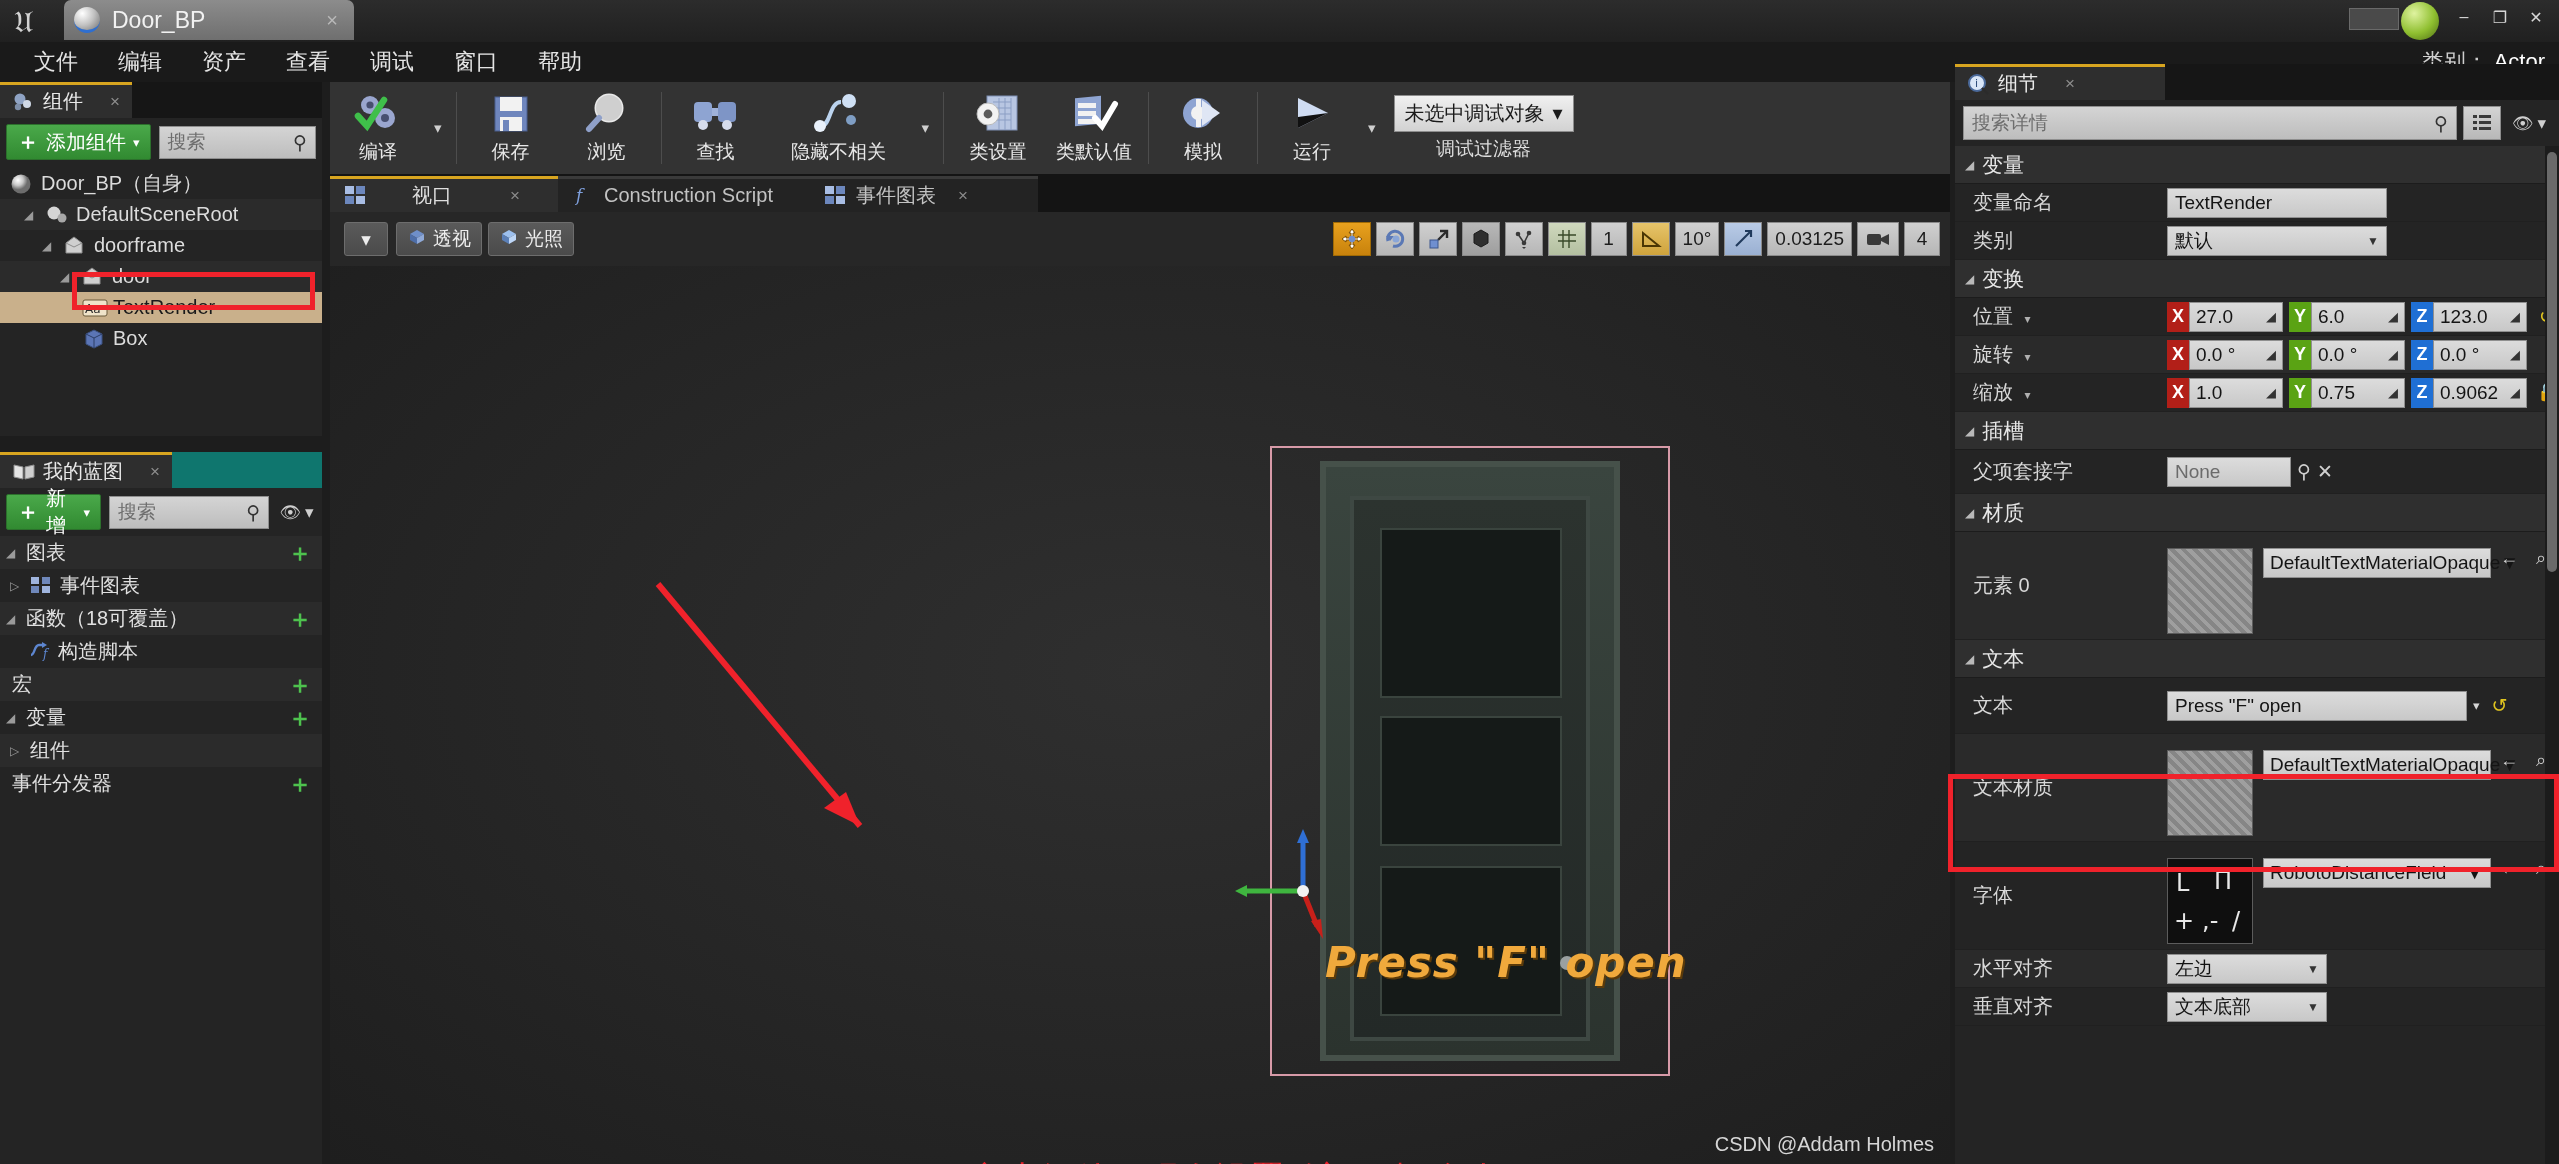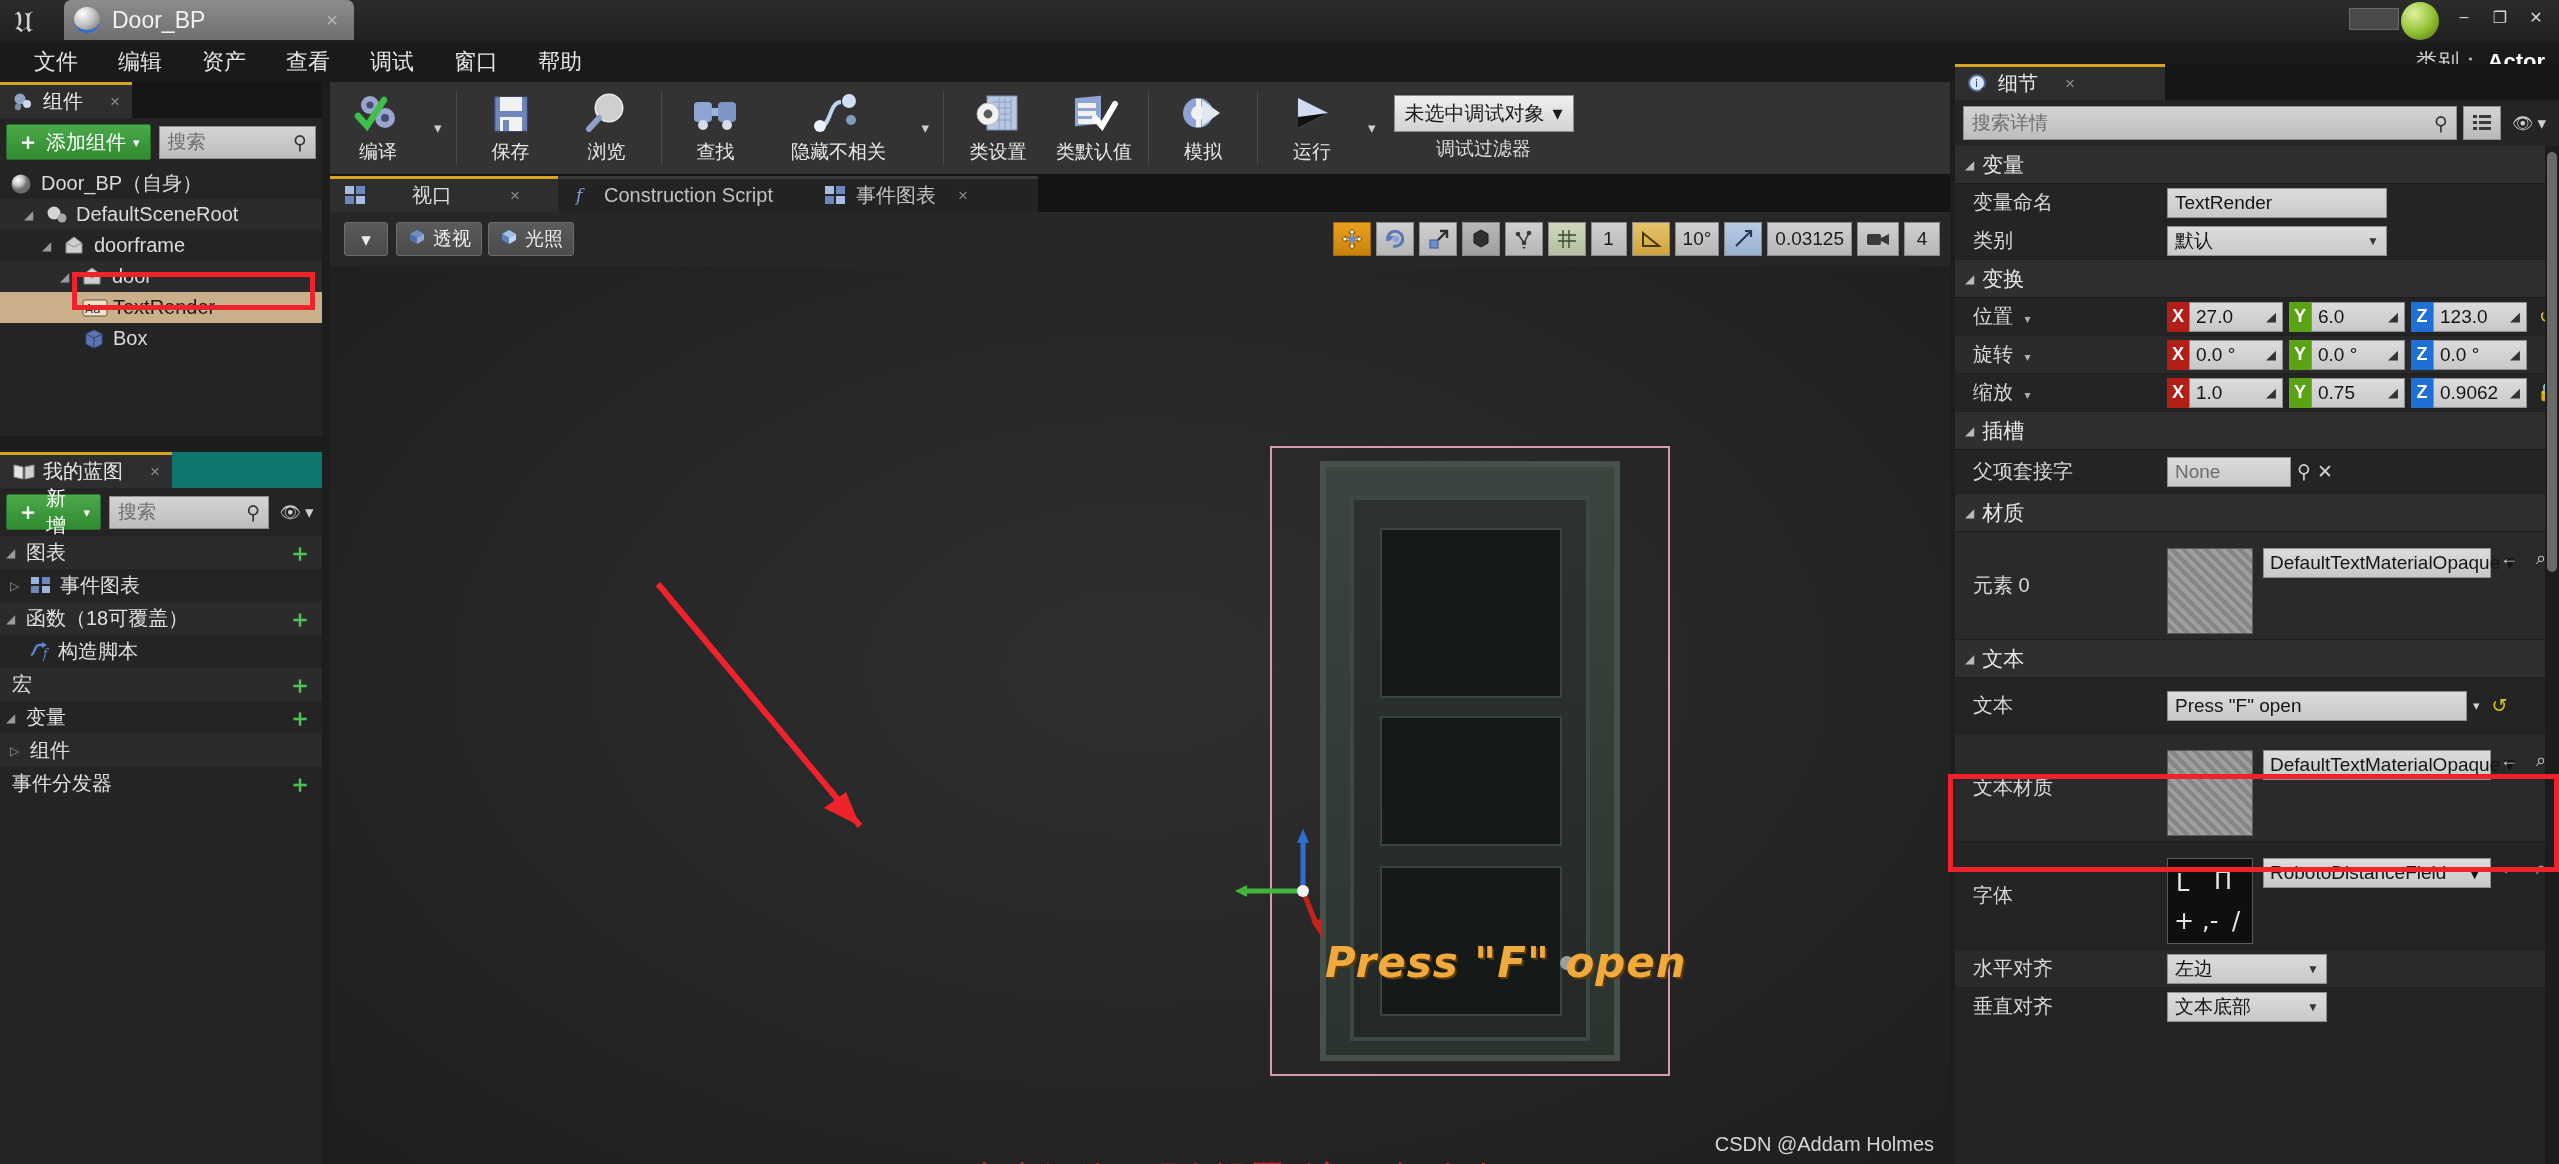--- a/index.html
+++ b/index.html
@@ -31,21 +31,21 @@
     background:radial-gradient(circle at 35% 30%,#dff3a0,#8fbf30 55%,#4c6b14 100%);}
   .topright-bar{ position:absolute; right:160px; top:8px; width:50px;height:22px;
     background:#4a4a4a;border:1px solid #6a6a6a;}
   
   .menubar{ position:absolute; left:0; top:42px; width:2559px; height:40px;
     background:#1a1a1a; display:flex; align-items:center; padding-left:14px; }
   .menubar .mi{ padding:0 20px; font-size:22px; color:#e4e4e4; height:40px;
     display:flex;align-items:center; }
   .class-label{ position:absolute; right:14px; top:42px; height:40px;
     display:flex;align-items:center; font-size:22px; color:#cfcfcf; }
-  .class-label b{ color:#ffffff; font-weight:bold; margin-left:6px;}
+  .class-label b{ color:#ffffff; font-weight:normal; margin-left:6px;}
   .ptab{ height:36px; display:inline-flex; align-items:center; padding:0 12px;
     background:#2e2e2e; border-top:3px solid #d8a520; font-size:20px;
     color:#e9e9e9; gap:9px; }
   .ptab .px{ margin-left:18px; color:#8d8d8d; font-size:17px; }
   .ptab .pico{ width:22px;height:22px; flex:none; }
   #components-panel{ position:absolute; left:0; top:82px; width:322px; height:354px;
     background:#242424; }
   #components-panel .tabrow{ height:36px; background:#161616; }
   .addbar{ position:absolute; left:6px; top:40px; width:310px; height:40px;
     display:flex; align-items:center; gap:8px; }

